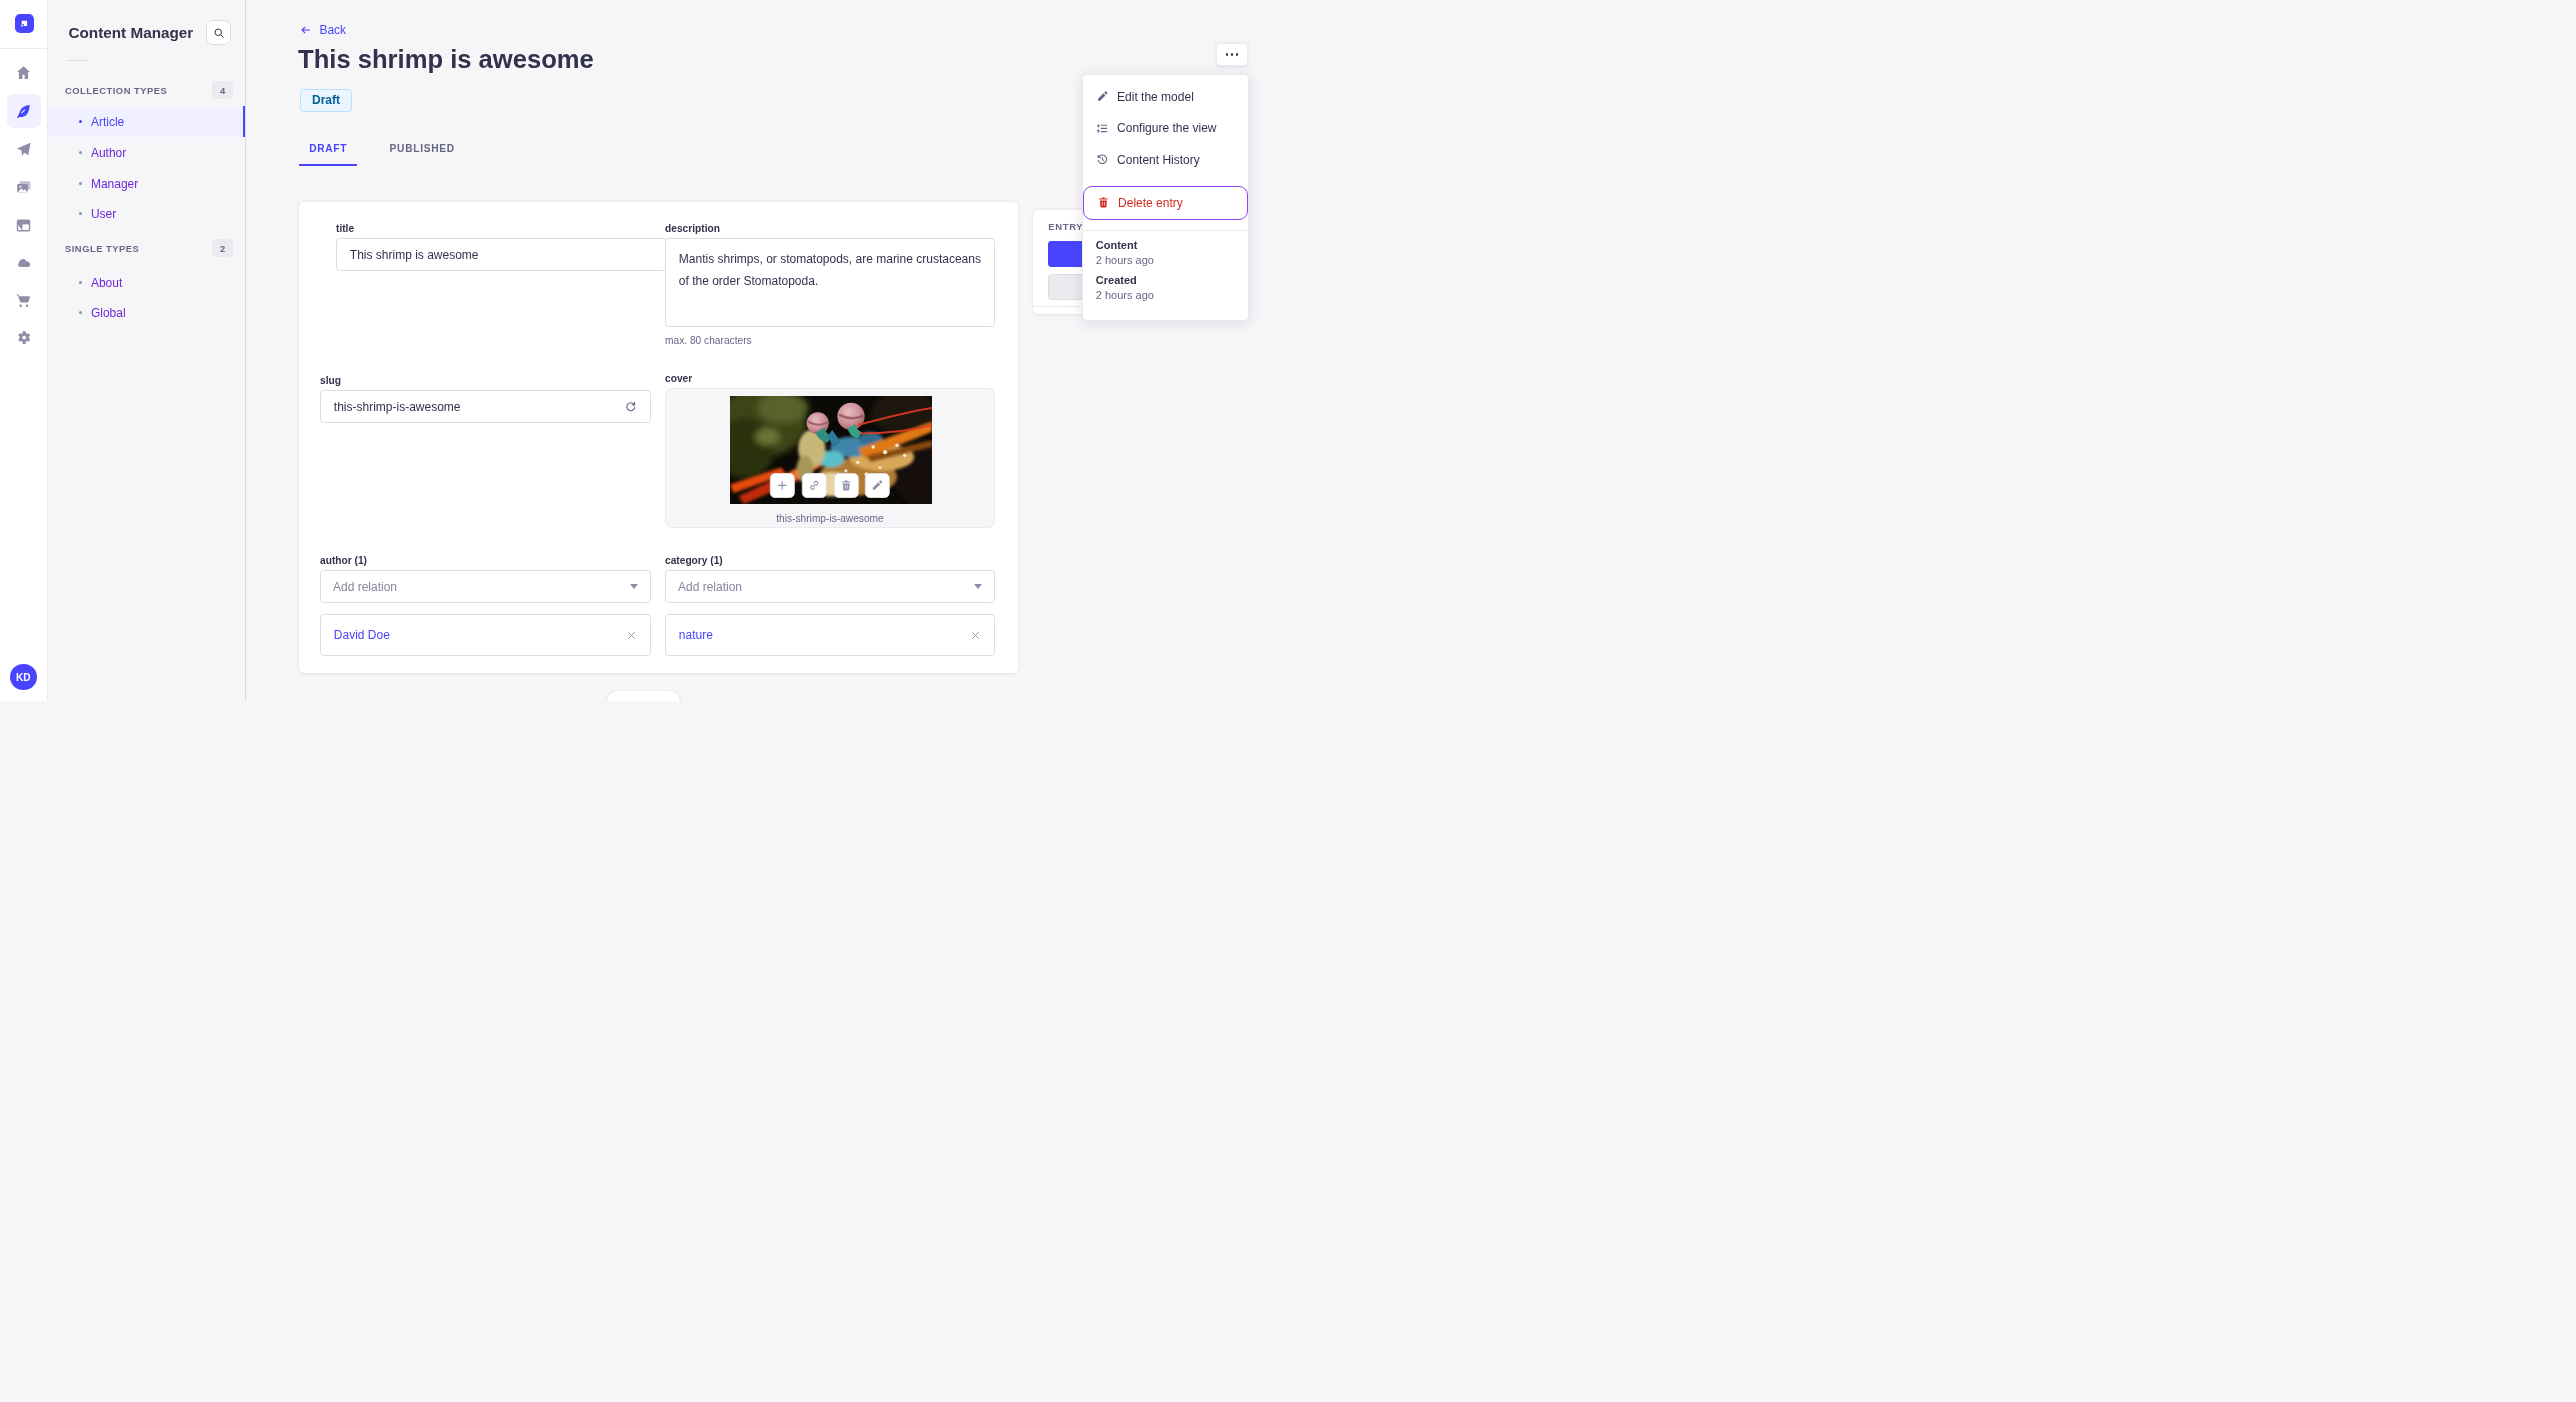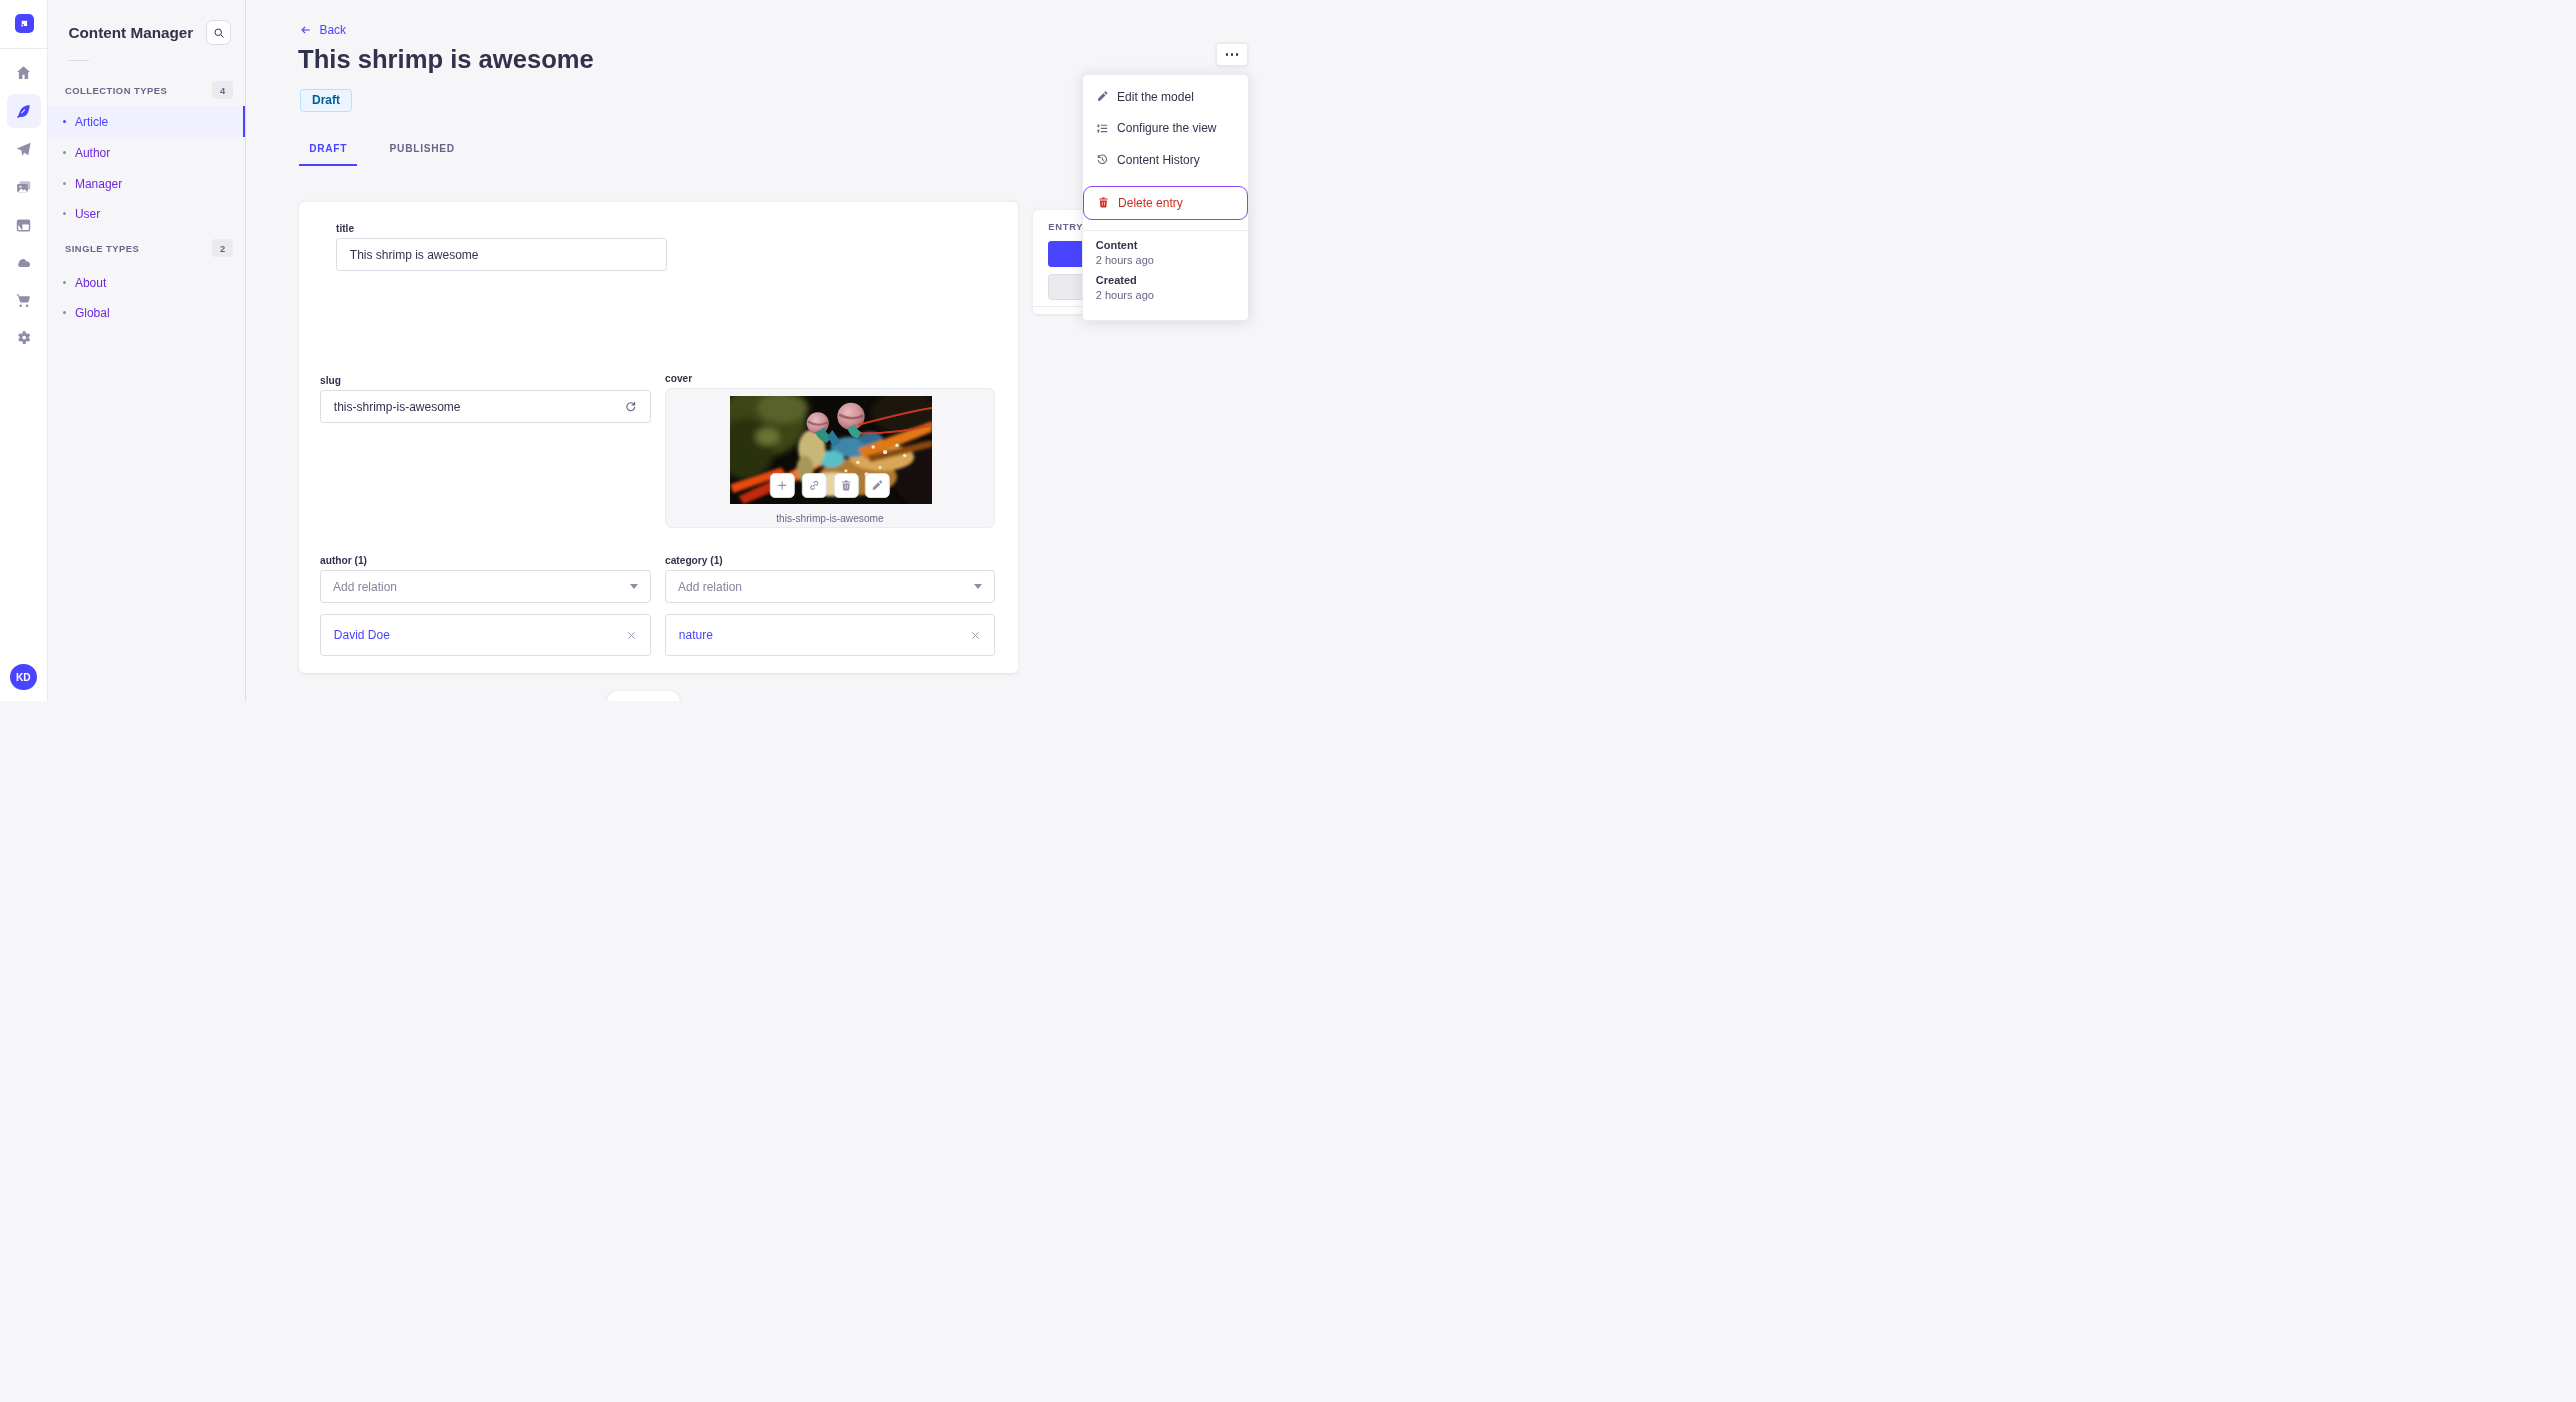--- a/index.html
+++ b/index.html
@@ -18,21 +18,21 @@
 
   
   .subnav { position:absolute; left:48px; top:0; width:198px; height:701px; background:#F6F6F9; border-right:0.9px solid #DCDCE4; z-index:4; }
   .subnav-header { position:absolute; left:20.4px; top:20.4px; right:13.6px; display:flex; align-items:center; justify-content:space-between; }
   .subnav-title { font-size:15.3px; font-weight:bold; color:#32324D; }
   .search-btn { width:25px; height:25px; background:#FFFFFF; border:0.9px solid #DCDCE4; border-radius:6.8px; display:flex; align-items:center; justify-content:center; cursor:pointer; }
   .subnav-rule { position:absolute; left:20.4px; top:60px; width:20.4px; height:0.9px; background:#DCDCE4; }
   .nav-section-head { position:absolute; left:17px; right:12px; display:flex; align-items:center; justify-content:space-between; }
   .nav-section-label { font-size:9.4px; font-weight:bold; letter-spacing:0.5px; color:#666687; }
   .nav-badge { min-width:21px; height:18px; background:#EAEAEF; border-radius:3.4px; color:#666687; font-size:9.4px; font-weight:bold; display:flex; align-items:center; justify-content:center; padding:0 6px; }
-  .nav-item { position:absolute; left:0; width:197px; height:31px; display:flex; align-items:center; padding-left:15px; cursor:pointer; }
+  .nav-item { position:absolute; left:0; width:197px; height:31px; display:flex; align-items:center; padding-left:31px; cursor:pointer; }
   .nav-item .bullet { width:3.4px; height:3.4px; border-radius:50%; background:#8E8EA9; margin-right:8.5px; }
   .nav-item .nav-item-label { font-size:12px; color:#6d28d9; }
   .nav-item.active { background:#F0F0FF; border-right:2.6px solid #4945FF; }
   .nav-item.active .bullet { background:#4945FF; }
   .nav-item.active .nav-item-label { color:#4945FF; }
 
   
   .back-link { position:absolute; left:299px; top:23px; display:flex; align-items:center; gap:6.8px; color:#4945FF; font-size:12px; cursor:pointer; }
   .page-title { position:absolute; left:298px; top:45px; font-size:25.6px; font-weight:bold; color:#32324D; }
   .status-badge { position:absolute; left:300px; top:89px; background:#EAF5FF; border:0.9px solid #B8E1FF; color:#006096; font-size:12px; font-weight:bold; border-radius:3.4px; padding:3.4px 11px; }
@@ -219,20 +219,27 @@
 
   <section class="form-card">
 
     <div class="field" style="left:21px; top:21px; width:331px;margin-left:16px;">
       <div class="flabel">title</div>
       <div class="tinput">
         <span>This shrimp is awesome</span>
       </div>
     </div>
 
+    <div class="field" style="left:366px; top:21px; width:330px;">
+      <div class="flabel">description</div>
+      <div class="tarea">
+        <span>Mantis shrimps, or stomatopods, are marine crustaceans of the order Stomatopoda.</span>
+      </div>
+      <div class="helper">max. 80 characters</div>
+    </div>
 
     <div class="field" style="left:21px; top:173px; width:331px;">
       <div class="flabel">slug</div>
       <div class="tinput slug-row">
         <span>this-shrimp-is-awesome</span>
         <span class="icon-btn-plain">
           <svg width="13.6" height="13.6" viewBox="0 0 24 24" fill="none" stroke="#666687" stroke-width="2">
               <path d="M18.2 8.6A7 7 0 1019 12"></path>
               <path d="M18.6 3.6v5h-5"></path>
             </svg>

